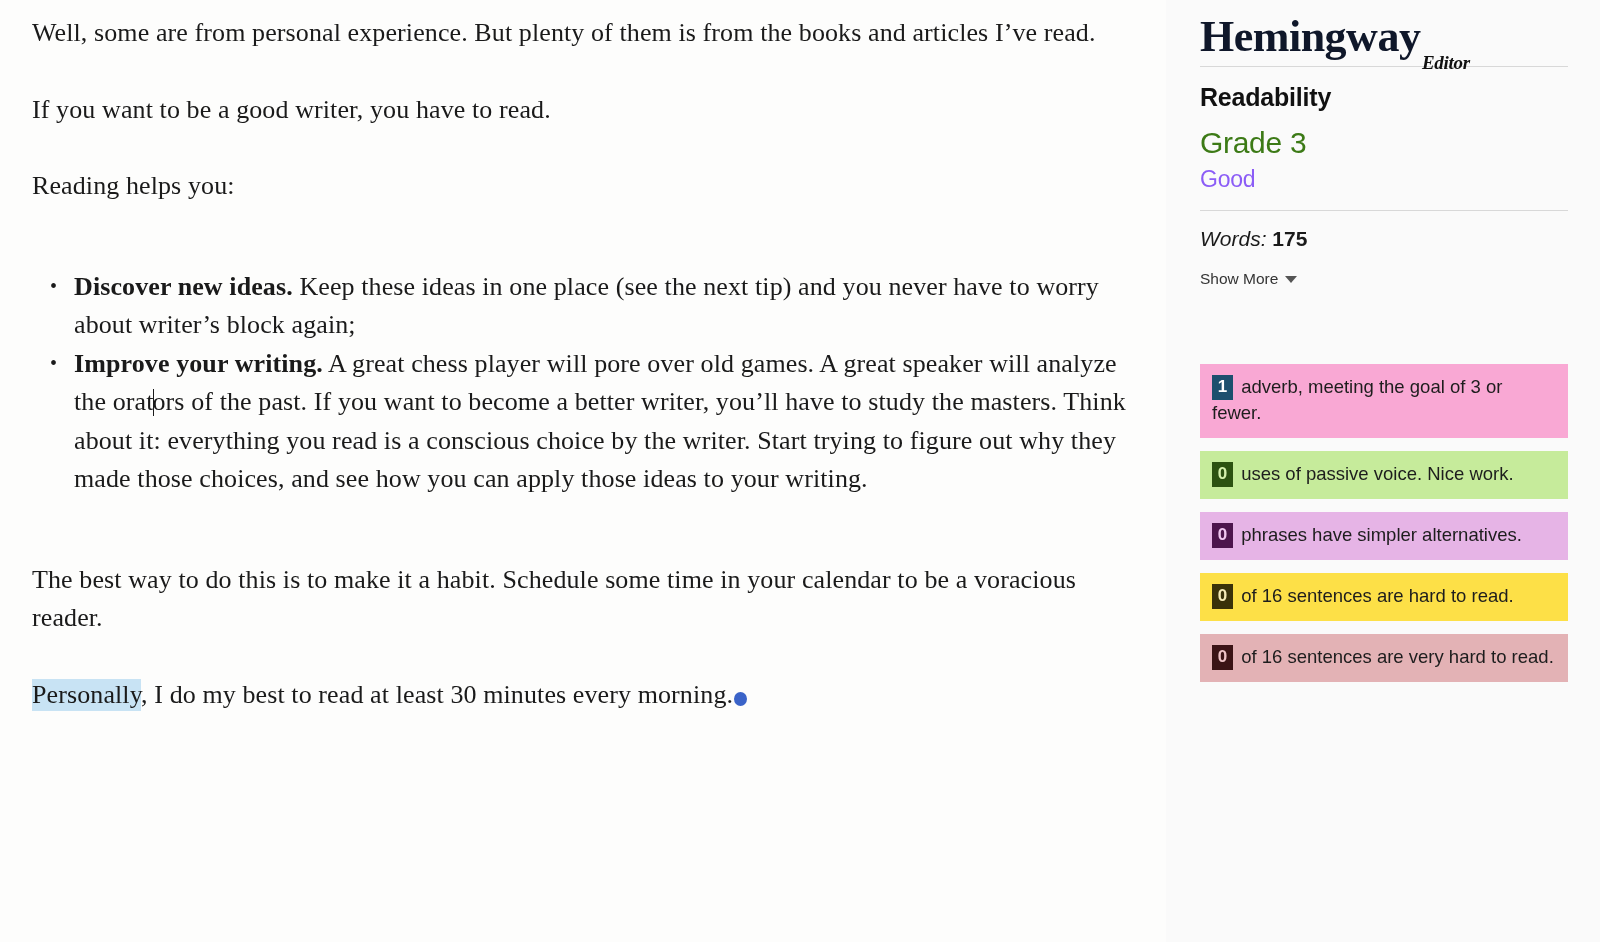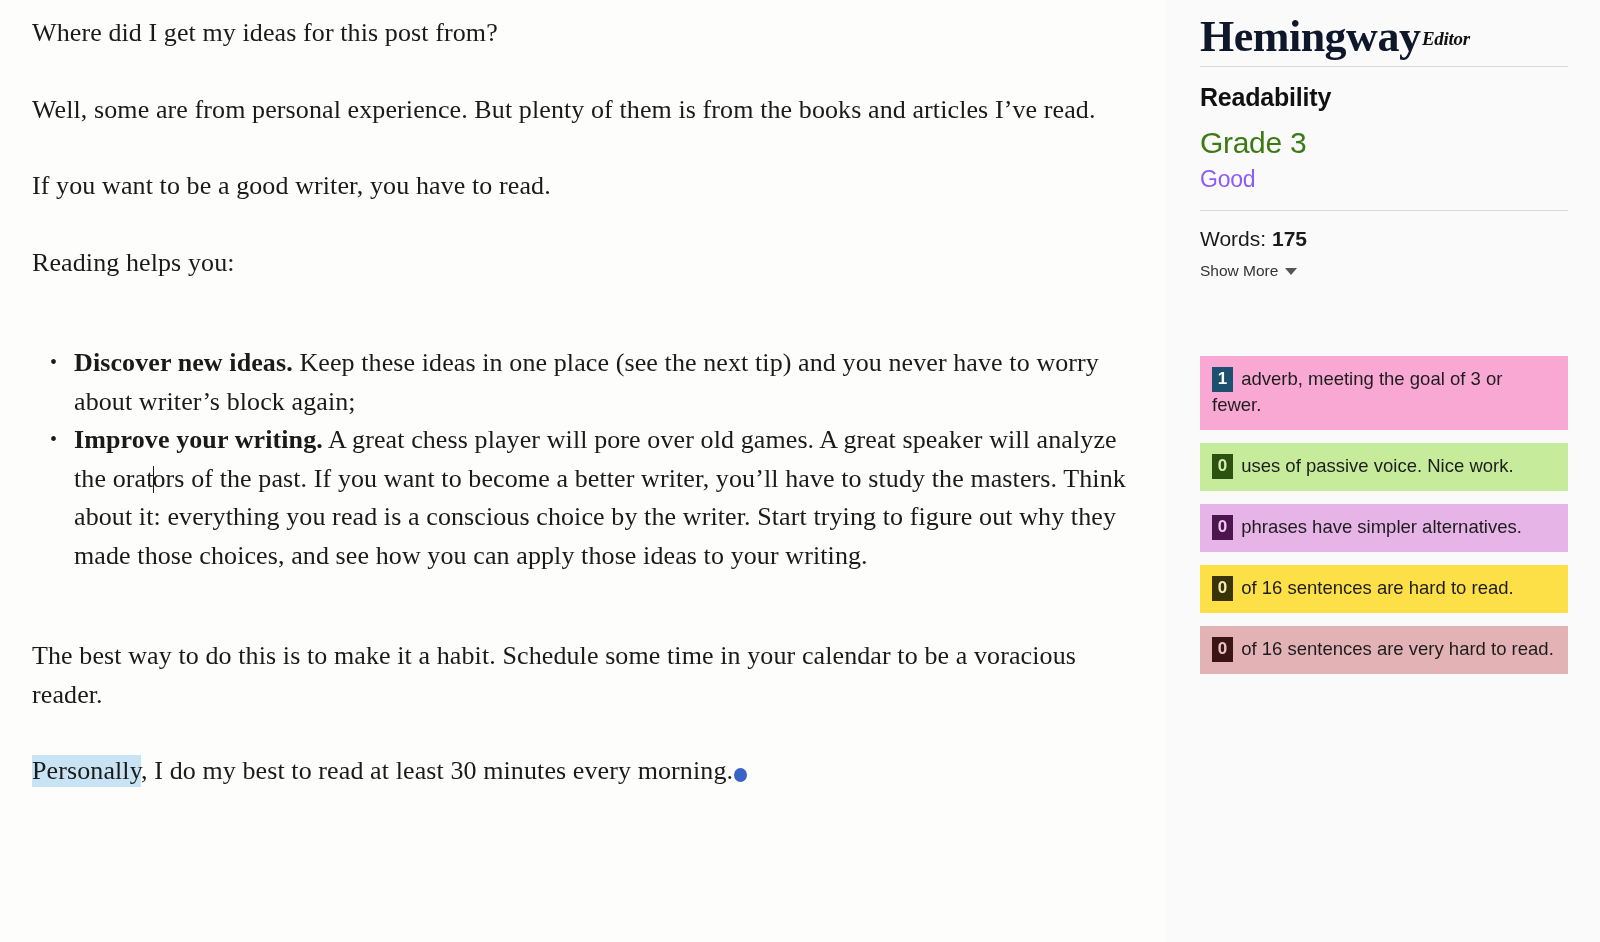--- a/index.html
+++ b/index.html
@@ -108,21 +108,21 @@
     line-height: 50px;
     display: inline-block;
   }
   .logo-sub {
     font-size: 19px;
     font-weight: bold;
     font-style: italic;
     color: #111111;
     position: absolute;
     left: 222px;
-    top: 28px;
+    top: 52px;
     letter-spacing: -0.3px;
   }
 
   .divider {
     height: 1px;
     background: #d8d8d8;
     margin: 0;
   }
 
   .readability-block {
@@ -151,27 +151,27 @@
   }
 
   .words-block {
     padding: 14px 0 10px 0;
   }
   .words-line {
     font-size: 21px;
     color: #1a1a1a;
     line-height: 28px;
   }
-  .words-label { }
+  .words-label { font-style: italic; }
   .words-count { font-weight: bold; }
   .show-more {
     font-size: 15.5px;
     color: #333333;
     line-height: 22px;
-    margin-top: 7px;
+    margin-top: 15px;
     display: inline-flex;
     align-items: center;
     gap: 7px;
     cursor: pointer;
   }
   .caret-down {
     width: 0; height: 0;
     border-left: 6px solid transparent;
     border-right: 6px solid transparent;
     border-top: 7px solid #555555;
@@ -212,21 +212,20 @@
   .stat-veryhard .badge { background: #3b1416; color: #edc3c6; }
 </style>
 </head>
 <body>
 
 <div class="app">
 
   <div class="editor-pane">
     <div class="editor-doc">
 
-      <p>Where did I get my ideas for this post from?</p>
 
       <p>Well, some are from personal experience. But plenty of them is from the books and articles I’ve read.</p>
 
       <p>If you want to be a good writer, you have to read.</p>
 
       <p>Reading helps you:</p>
 
       <ul>
         <li>
           <span class="b">Discover new ideas.</span><span> Keep these ideas in one place (see the next tip) and you never have to worry about writer’s block again;</span>

